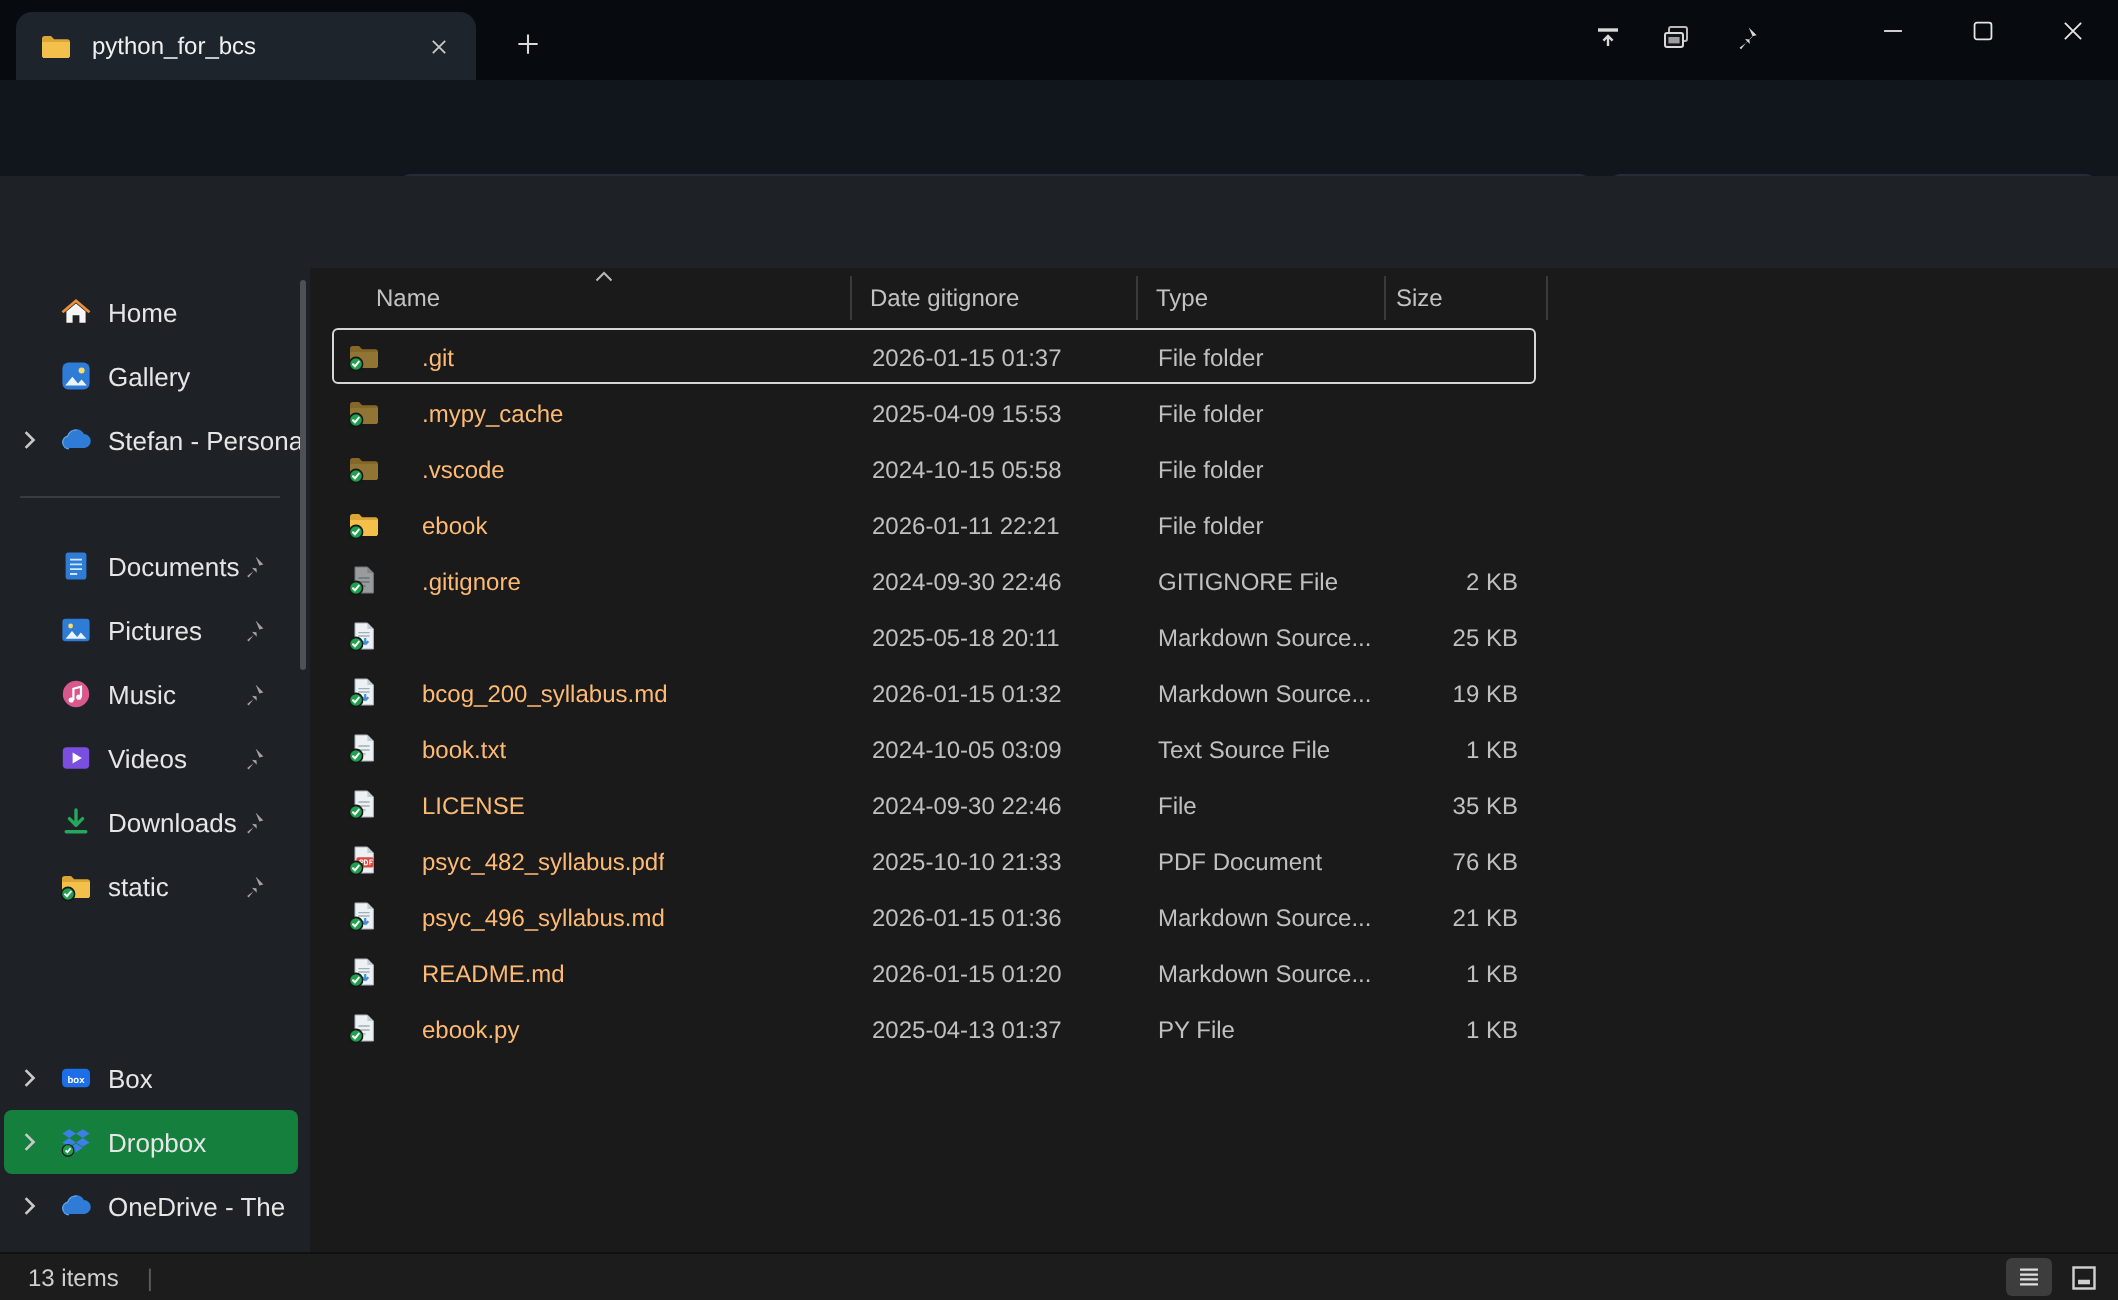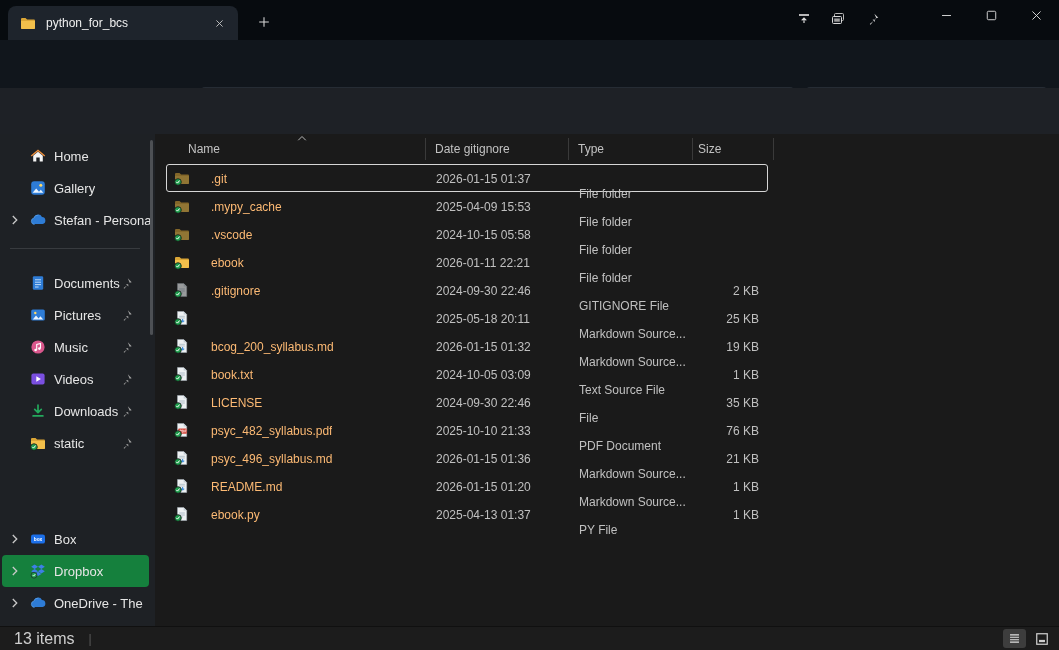--- a/index.html
+++ b/index.html
@@ -67,27 +67,27 @@
   .fh-caret { position:absolute; left:130px; top:-3px; width:12px; height:10px; }
   .fh-div { position:absolute; top:2px; width:1px; height:22px; background:#3a3a3a; }
   .frows { position:absolute; left:11px; top:30px; width:602px; }
   .frow { position:relative; height:28px; border-radius:3px; border:1px solid transparent; }
   .frow.selected { border:1px solid #d6d6d6; }
   .frow .fic { position:absolute; left:7px; top:5px; width:16px; height:16px; }
   .frow .fic svg { width:16px; height:16px; }
   .frow span { white-space:nowrap; overflow:hidden; }
   .fname { position:absolute; left:44px; top:7px; font-size:12px; color:#fdba74; max-width:225px; }
   .fdate { position:absolute; left:269px; top:7px; font-size:12px; color:#c0c0c0; }
-  .ftype { position:absolute; left:412px; top:7px; font-size:12px; color:#c0c0c0; max-width:108px;margin-top:15px; }
+  .ftype { position:absolute; left:412px; top:7px; font-size:12px; color:#c0c0c0; max-width:108px; }
   .fsize { position:absolute; right:8px; top:7px; font-size:12px; color:#c0c0c0; }
 
   
   .statusbar { position:absolute; left:0; top:626px; width:1059px; height:24px; background:#1c1c1c;
                border-top:1px solid #101010; display:flex; align-items:center; }
-  .status-count { font-size:16px; color:#cfcfcf; margin-left:14px; }
+  .status-count { font-size:12px; color:#cfcfcf; margin-left:14px; }
   .status-sep { font-size:12px; color:#5a5a5a; margin-left:14px; }
   .status-right { position:absolute; right:6px; display:flex; gap:4px; }
   .view-toggle { width:23px; height:19px; display:flex; align-items:center; justify-content:center; border-radius:3px; }
   .view-toggle.active { background:#3d3d3d; }
 </style>
 </head>
 <body>
 
 <div class="app">
 

